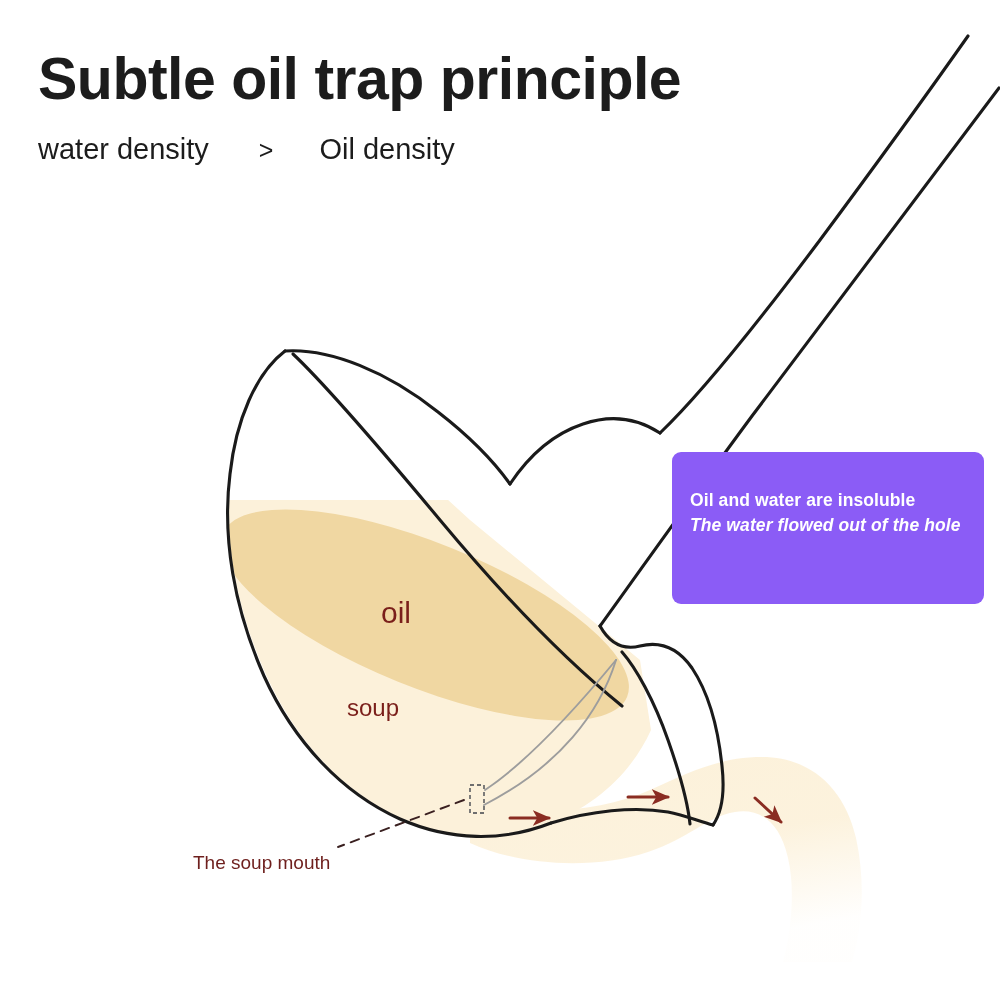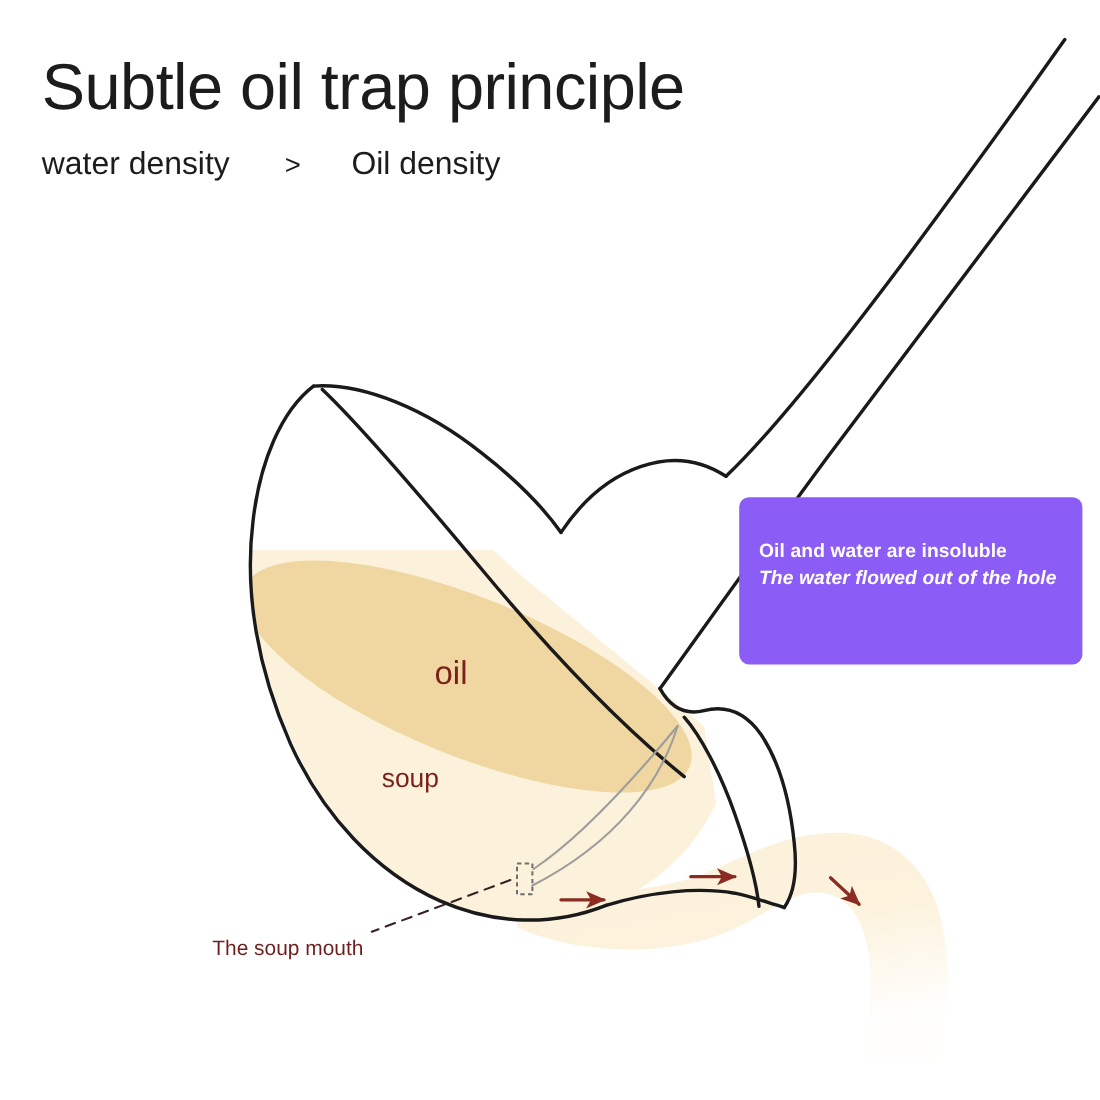--- a/index.html
+++ b/index.html
@@ -27,21 +27,21 @@
   #title-block {
     position: absolute;
     left: 38px;
     top: 46px;
     width: 760px;
   }
   #page-title {
     font-family: "Liberation Sans", sans-serif;
     font-size: 59px;
     line-height: 66px;
-    font-weight: 400;
+    font-weight: 700;
     color: #1c1c1c;
     letter-spacing: -0.5px;
     white-space: nowrap;
   }
   #subtitle-row {
     margin-top: 20px;
     display: flex;
     align-items: baseline;
     font-size: 29px;
     line-height: 34px;
@@ -87,21 +87,21 @@
   }
 
   
   .diag-label {
     position: absolute;
     color: #7a1f1a;
     font-family: "Liberation Sans", sans-serif;
     white-space: nowrap;
   }
   #label-oil {
-    left: 395px;
+    left: 381px;
     top: 596px;
     font-size: 30px;
   }
   #label-soup {
     left: 347px;
     top: 694px;
     font-size: 24px;
   }
   #label-soup-mouth {
     left: 193px;

